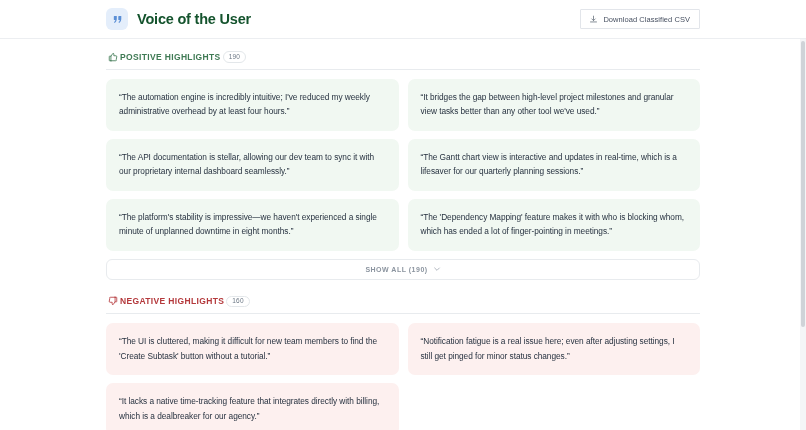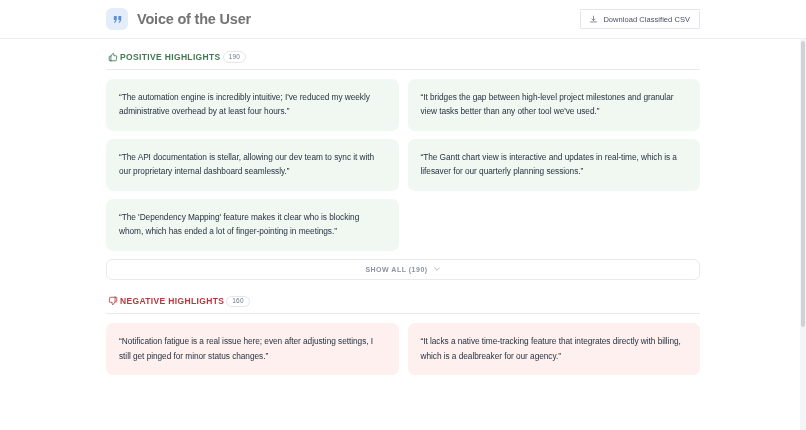--- a/index.html
+++ b/index.html
@@ -40,21 +40,21 @@
     background: #e4eefb;
     display: flex;
     align-items: center;
     justify-content: center;
     flex: none;
   }
   .logo-box svg { display: block; }
   .app-title {
     font-size: 14.5px;
     font-weight: bold;
-    color: #737373;
+    color: #14532d;
     letter-spacing: -0.2px;
     white-space: nowrap;
   }
   .download-btn {
     display: flex;
     align-items: center;
     gap: 5px;
     border: 1px solid #e2e5ea;
     border-radius: 1px;
     background: #ffffff;
@@ -225,21 +225,24 @@
         <div class="quote-card card-positive">
           <p>“It bridges the gap between high-level project milestones and granular view tasks better than any other tool we've used.”</p>
         </div>
         <div class="quote-card card-positive">
           <p>“The API documentation is stellar, allowing our dev team to sync it with our proprietary internal dashboard seamlessly.”</p>
         </div>
         <div class="quote-card card-positive">
           <p>“The Gantt chart view is interactive and updates in real-time, which is a lifesaver for our quarterly planning sessions.”</p>
         </div>
         <div class="quote-card card-positive">
-          <p>“The 'Dependency Mapping' feature makes it clear who is blocking whom, which has ended a lot of finger-pointing in meetings.”</p>
+          <p>“The platform's stability is impressive—we haven't experienced a single minute of unplanned downtime in eight months.”</p>
+        </div>
+        <div class="quote-card card-positive">
+          <p>“The 'Dependency Mapping' feature makes it with who is blocking whom, which has ended a lot of finger-pointing in meetings.”</p>
         </div>
       </div>
 
       <div class="show-all">
         <span class="sa-label">SHOW ALL (190)</span>
         <span>
           <svg width="8" height="8" viewBox="0 0 24 24" fill="none" stroke="#9aa2ad" stroke-width="2.4" stroke-linecap="round" stroke-linejoin="round">
             <path d="M5 9l7 7 7-7"></path>
           </svg>
         </span>
@@ -253,20 +256,23 @@
             <path d="M17 3v11l-5 7c-1.1 0-2-.9-2-2v-4H5a2 2 0 0 1-2-2.3l1.2-7A2 2 0 0 1 6.2 3H17z"></path>
             <path d="M17 14h3a1 1 0 0 0 1-1V4a1 1 0 0 0-1-1h-3"></path>
           </svg>
         </span>
         <span class="sh-label">NEGATIVE HIGHLIGHTS</span>
         <span class="sh-badge">160</span>
       </div>
 
       <div class="grid">
         <div class="quote-card card-negative">
+          <p>“The UI is cluttered, making it difficult for new team members to find the 'Create Subtask' button without a tutorial.”</p>
+        </div>
+        <div class="quote-card card-negative">
           <p>“Notification fatigue is a real issue here; even after adjusting settings, I still get pinged for minor status changes.”</p>
         </div>
         <div class="quote-card card-negative">
           <p>“It lacks a native time-tracking feature that integrates directly with billing, which is a dealbreaker for our agency.”</p>
         </div>
 
       </div>
 
     </div>
 

